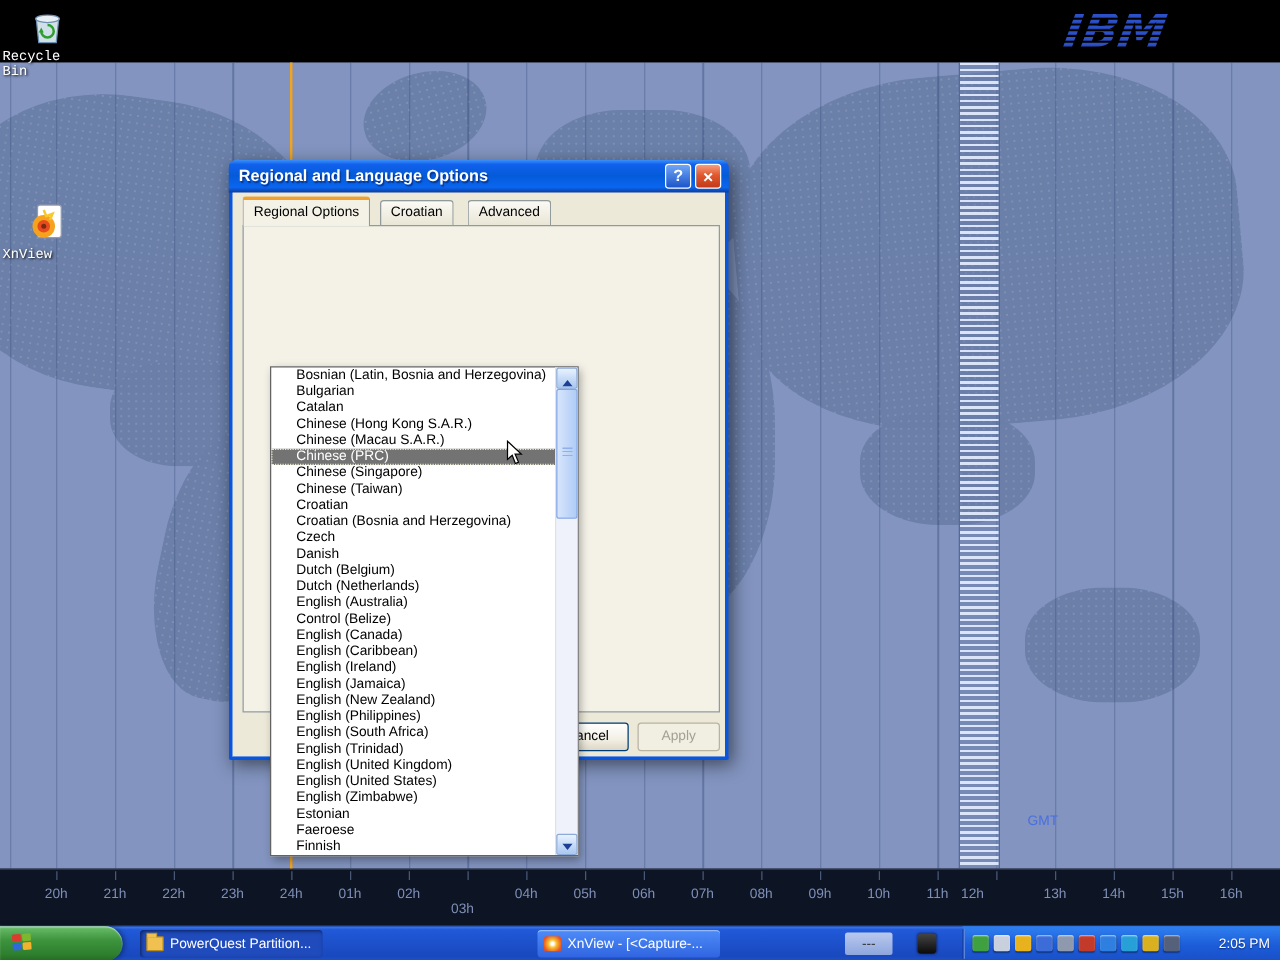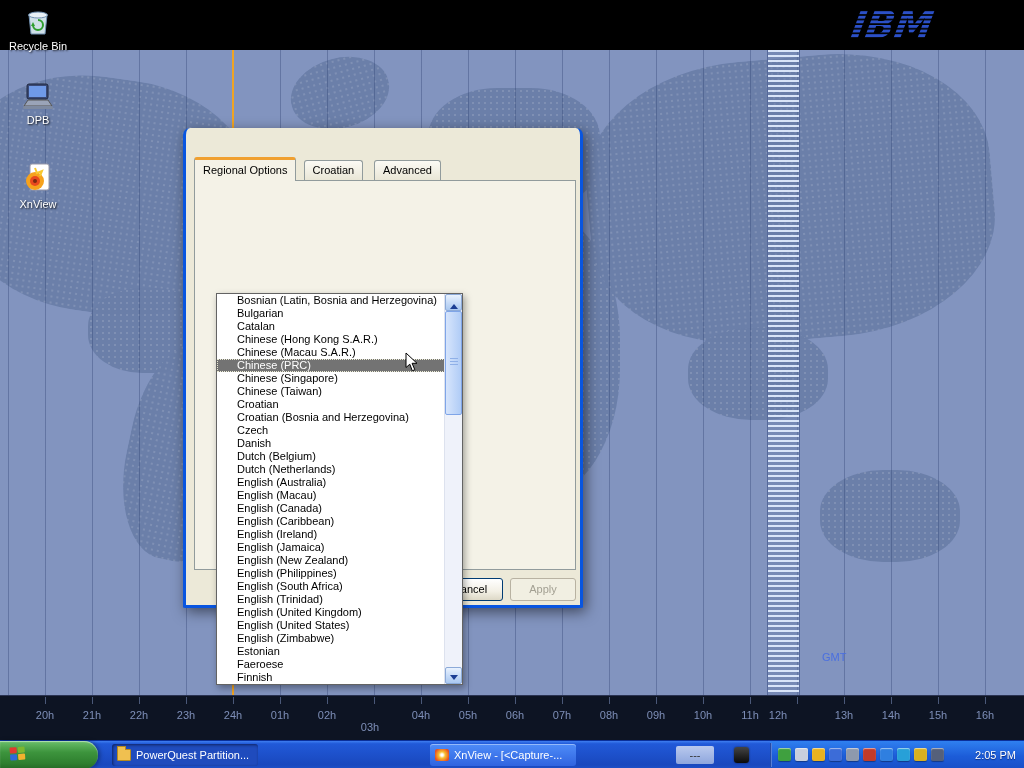--- a/index.html
+++ b/index.html
@@ -18,21 +18,21 @@
   #hatch{left:767px;top:0;width:31px;height:645px;position:absolute;
     background:repeating-linear-gradient(180deg,rgba(222,233,252,.95) 0 2px,rgba(105,125,170,.45) 2px 5px);
     border-left:1px solid #56699a;border-right:1px solid #56699a;}
   #meridian{left:232px;top:50px;width:2px;height:690px;background:#f0a423;z-index:2;}
   #gmt{left:822px;top:601px;position:absolute;color:#4a6fe0;font-size:11px;}
   #hourband{left:0;top:695px;width:1024px;height:45px;background:#0d1423;border-top:1px solid #2a3352;z-index:3;}
   .hour-label{position:absolute;top:13px;width:28px;text-align:center;color:#7e8fb8;font-size:11px;}
   .hour-tick{position:absolute;top:1px;width:1px;height:7px;background:#4a5878;}
 
   
-  .desk-icon{position:absolute;width:72px;text-align:center;z-index:4;}
+  .desk-icon{position:absolute;width:72px;text-align:left;z-index:4;font-family:Liberation Mono, monospace;}
   .desk-icon .art{display:block;margin:0 auto;}
   .desk-icon .lbl{display:inline-block;margin-top:2px;color:#fff;font-size:11px;
     text-shadow:1px 1px 2px rgba(0,0,0,.9);}
 
   
   #ibm-logo{left:828px;top:2px;position:absolute;}
 
   
   #dialog{left:183px;top:128px;width:400px;height:480px;background:#ECE9D8;
     border:3px solid #0855E0;border-top:none;border-radius:7px 7px 2px 2px;
@@ -211,42 +211,38 @@
   <div class="desk-icon" style="left:2px;top:4px;">
     <svg class="art" width="32" height="34" viewBox="0 0 32 34">
       <path d="M7 11 L25 11 L23 30 L9 30 Z" fill="#cfe0e8" stroke="#6f8fb0"></path>
       <ellipse cx="16" cy="11" rx="9.5" ry="3" fill="#e8f0f6" stroke="#6f8fb0"></ellipse>
       <path d="M16 16 a5 5 0 1 1 -5 5" fill="none" stroke="#2f9e2f" stroke-width="2"></path>
       <path d="M11 18 l-2 4 4 0 z" fill="#2f9e2f"></path>
     </svg>
     <span class="lbl">Recycle Bin</span>
   </div>
 
-  <div class="desk-icon" style="left:2px;top:82px;">
-    <svg class="art" width="36" height="30" viewBox="0 0 36 30">
-      <rect x="7" y="2" width="21" height="15" rx="2" fill="#3a4a76" stroke="#20283f"></rect>
-      <rect x="9" y="4" width="17" height="11" fill="#6f9ae8"></rect>
-      <path d="M4 24 L32 24 L28 18 L8 18 Z" fill="#9aa4b8" stroke="#555"></path>
-      <rect x="3" y="24" width="30" height="3" rx="1.5" fill="#7e8aa0"></rect>
-    </svg>
-    <span class="lbl">DPB</span>
-  </div>
 
   <div class="desk-icon" style="left:2px;top:160px;">
     <svg class="art" width="36" height="36" viewBox="0 0 36 36">
       <rect x="10" y="4" width="19" height="26" rx="2" fill="#fff" stroke="#99a"></rect>
       <circle cx="15" cy="21" r="9" fill="#f6a21d"></circle>
       <circle cx="15" cy="21" r="5" fill="#e8491f"></circle>
       <circle cx="15" cy="21" r="2" fill="#7a2a10"></circle>
       <path d="M15 8 l2 5 5 -2 -2 5" fill="none" stroke="#f8c830" stroke-width="2"></path>
     </svg>
     <span class="lbl">XnView</span>
   </div>
 
   <div class="abs" id="dialog">
+    <div id="titlebar">
+      <span id="title-text">Regional and Language Options</span>
+      <div class="tb-btn" id="help-btn">?</div>
+      <div class="tb-btn" id="close-btn">×</div>
+    </div>
 
     <div id="tab-row"></div>
     <div id="tab-panel"></div>
 
     <div class="groupbox" style="left:16px;top:58px;width:368px;height:274px;"></div>
     <div class="group-caption" style="left:24px;top:52px;">Standards and formats</div>
 
     <div class="body-text" style="left:26px;top:76px;width:346px;">This option affects how some programs format numbers, currencies, dates, and time.</div>
     <div class="body-text" style="left:26px;top:116px;width:346px;">Select an item to match its preferences, or click Customize to choose your own formats:</div>
 
@@ -285,21 +281,21 @@
         <div class="list-item selected">Chinese (PRC)</div>
         <div class="list-item">Chinese (Singapore)</div>
         <div class="list-item">Chinese (Taiwan)</div>
         <div class="list-item">Croatian</div>
         <div class="list-item">Croatian (Bosnia and Herzegovina)</div>
         <div class="list-item">Czech</div>
         <div class="list-item">Danish</div>
         <div class="list-item">Dutch (Belgium)</div>
         <div class="list-item">Dutch (Netherlands)</div>
         <div class="list-item">English (Australia)</div>
-        <div class="list-item">English (Macau)</div>
+        <div class="list-item">Control (Belize)</div>
         <div class="list-item">English (Canada)</div>
         <div class="list-item">English (Caribbean)</div>
         <div class="list-item">English (Ireland)</div>
         <div class="list-item">English (Jamaica)</div>
         <div class="list-item">English (New Zealand)</div>
         <div class="list-item">English (Philippines)</div>
         <div class="list-item">English (South Africa)</div>
         <div class="list-item">English (Trinidad)</div>
         <div class="list-item">English (United Kingdom)</div>
         <div class="list-item">English (United States)</div>

